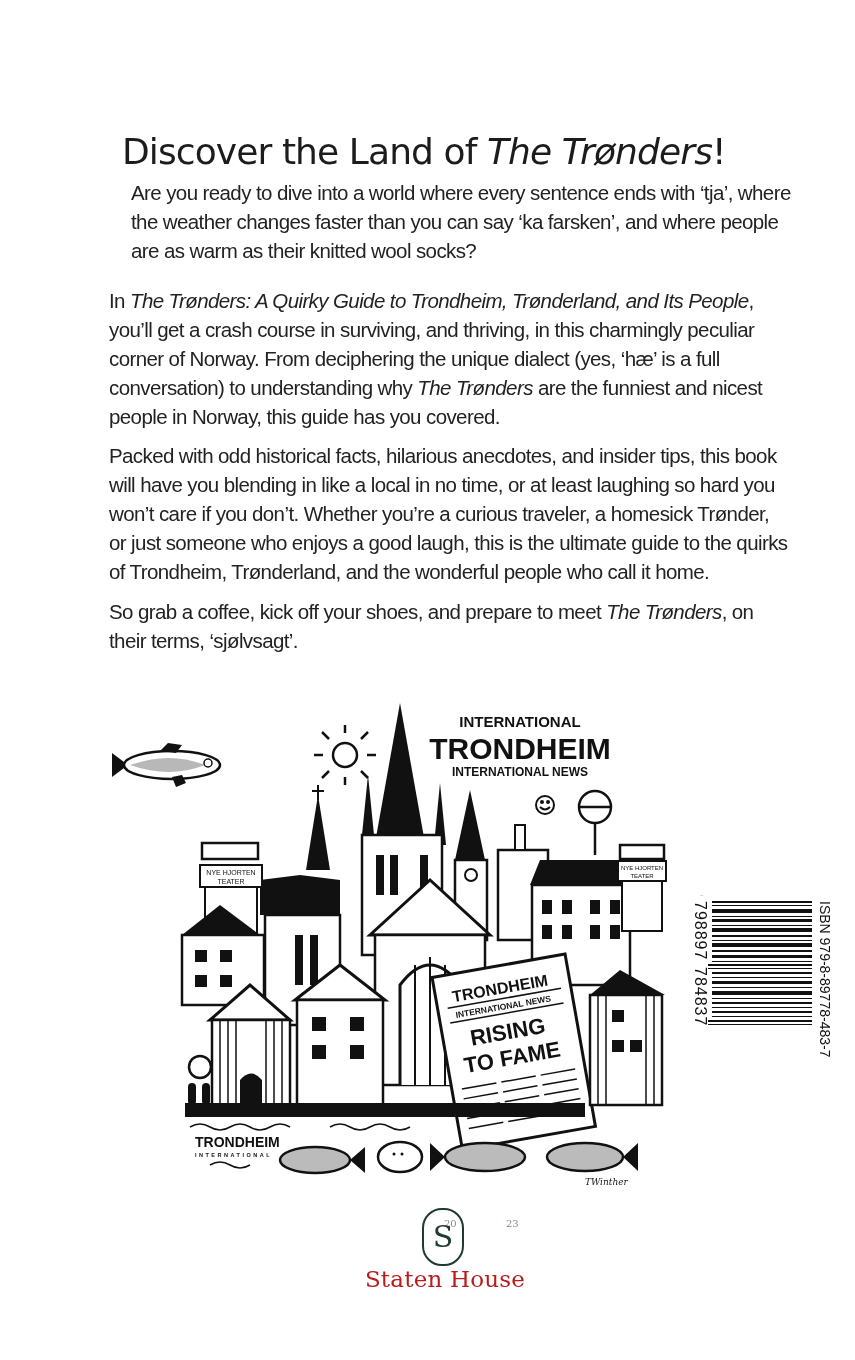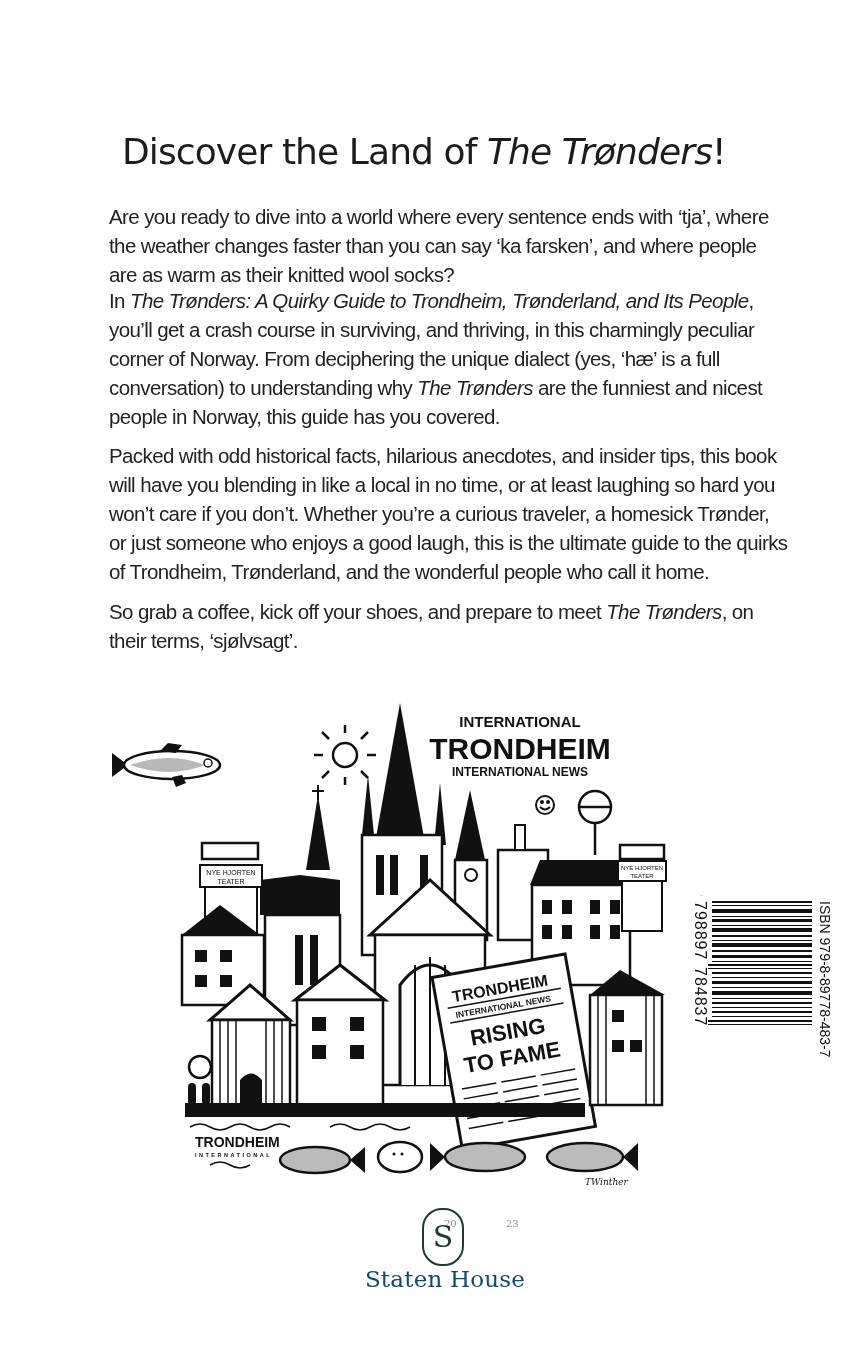--- a/index.html
+++ b/index.html
@@ -10,40 +10,40 @@
       font-family: "DejaVu Sans", sans-serif; font-weight: normal;
       font-size: 36px; letter-spacing: -0.9px; color: #1c1c1c; white-space: nowrap;
     }
     .title i { font-style: italic; }
     .body-text {
       position: absolute; left: 109px; width: 680px;
       font-family: "Liberation Sans", sans-serif; font-size: 20.5px; line-height: 29px;
       letter-spacing: -0.6px; color: #222; margin: 0;
     }
     .body-text i { }
-    .p1 { top: 202px; }
+    .p1 { top: 178px; margin-left: 22px; }
     .p2 { top: 286px; }
     .p3 { top: 441px; }
     .p4 { top: 597px; }
     .illus { position: absolute; left: 100px; top: 695px; width: 600px; height: 495px; }
     .barcode { position: absolute; left: 690px; top: 895px; width: 140px; height: 200px; }
     .publisher { position: absolute; left: 340px; top: 1200px; width: 210px; height: 110px; text-align: center; }
     .pub-oval {
       position: absolute; left: 82px; top: 8px; width: 38px; height: 54px;
       border: 2px solid #1f3a33; border-radius: 20px;
       font-family: "DejaVu Serif", serif; font-size: 30px; line-height: 54px; color: #1f3a33;
     }
     .pub-year {
       position: absolute; top: 18px; font-family: "DejaVu Serif", serif; font-size: 10px; color: #8a8a7a; margin-left: 36px;
     }
     .pub-year.l { left: 68px; }
     .pub-year.r { left: 130px; }
     .pub-name {
       position: absolute; left: 0; top: 66px; width: 210px;
-      font-family: "DejaVu Serif", serif; font-size: 23px; color: #0c4a6e; letter-spacing: 0.2px;
+      font-family: "DejaVu Serif", serif; font-size: 23px; color: #b91c1c; letter-spacing: 0.2px;
     }
   </style>
 </head>
 <body>
 
 <div class="page">
 
   <h1 class="title"><span>Discover the Land of </span><i>The Trønders</i><span>!</span></h1>
 
   <p class="body-text p1">Are you ready to dive into a world where every sentence ends with ‘tja’, where the weather changes faster than you can say ‘ka farsken’, and where people are as warm as their knitted wool socks?</p>

